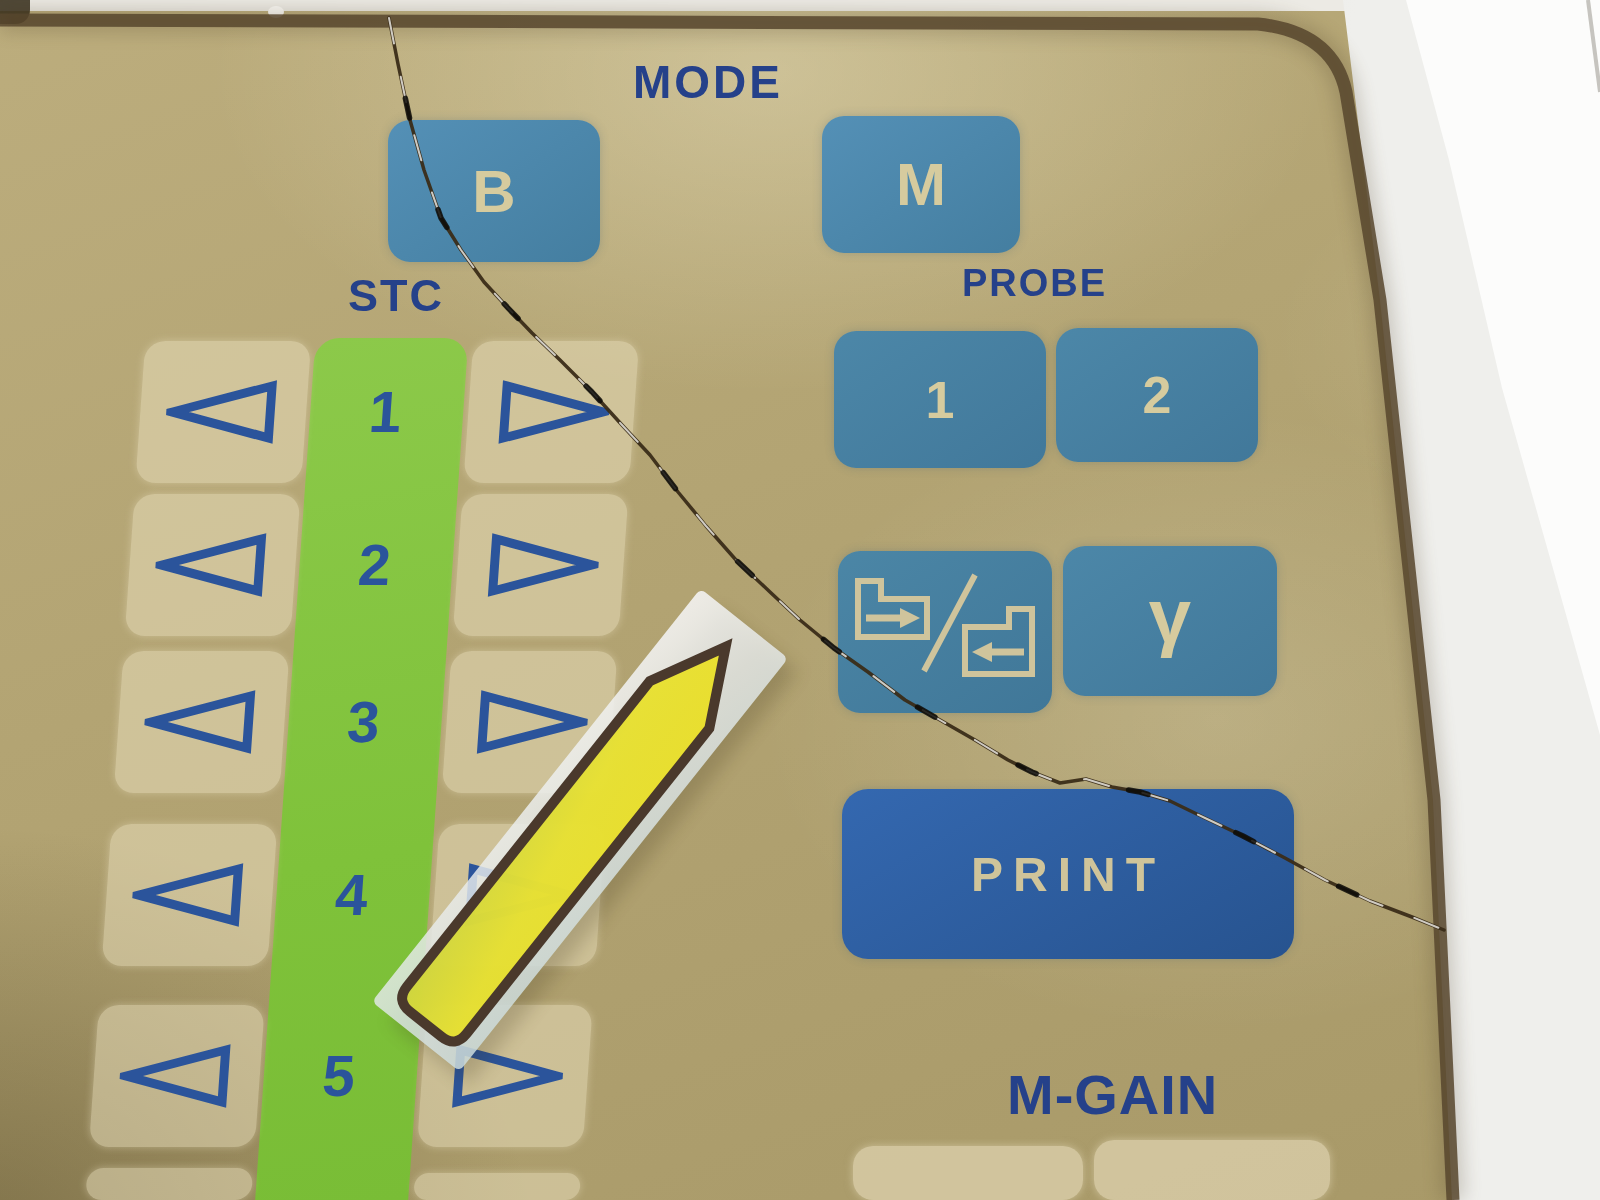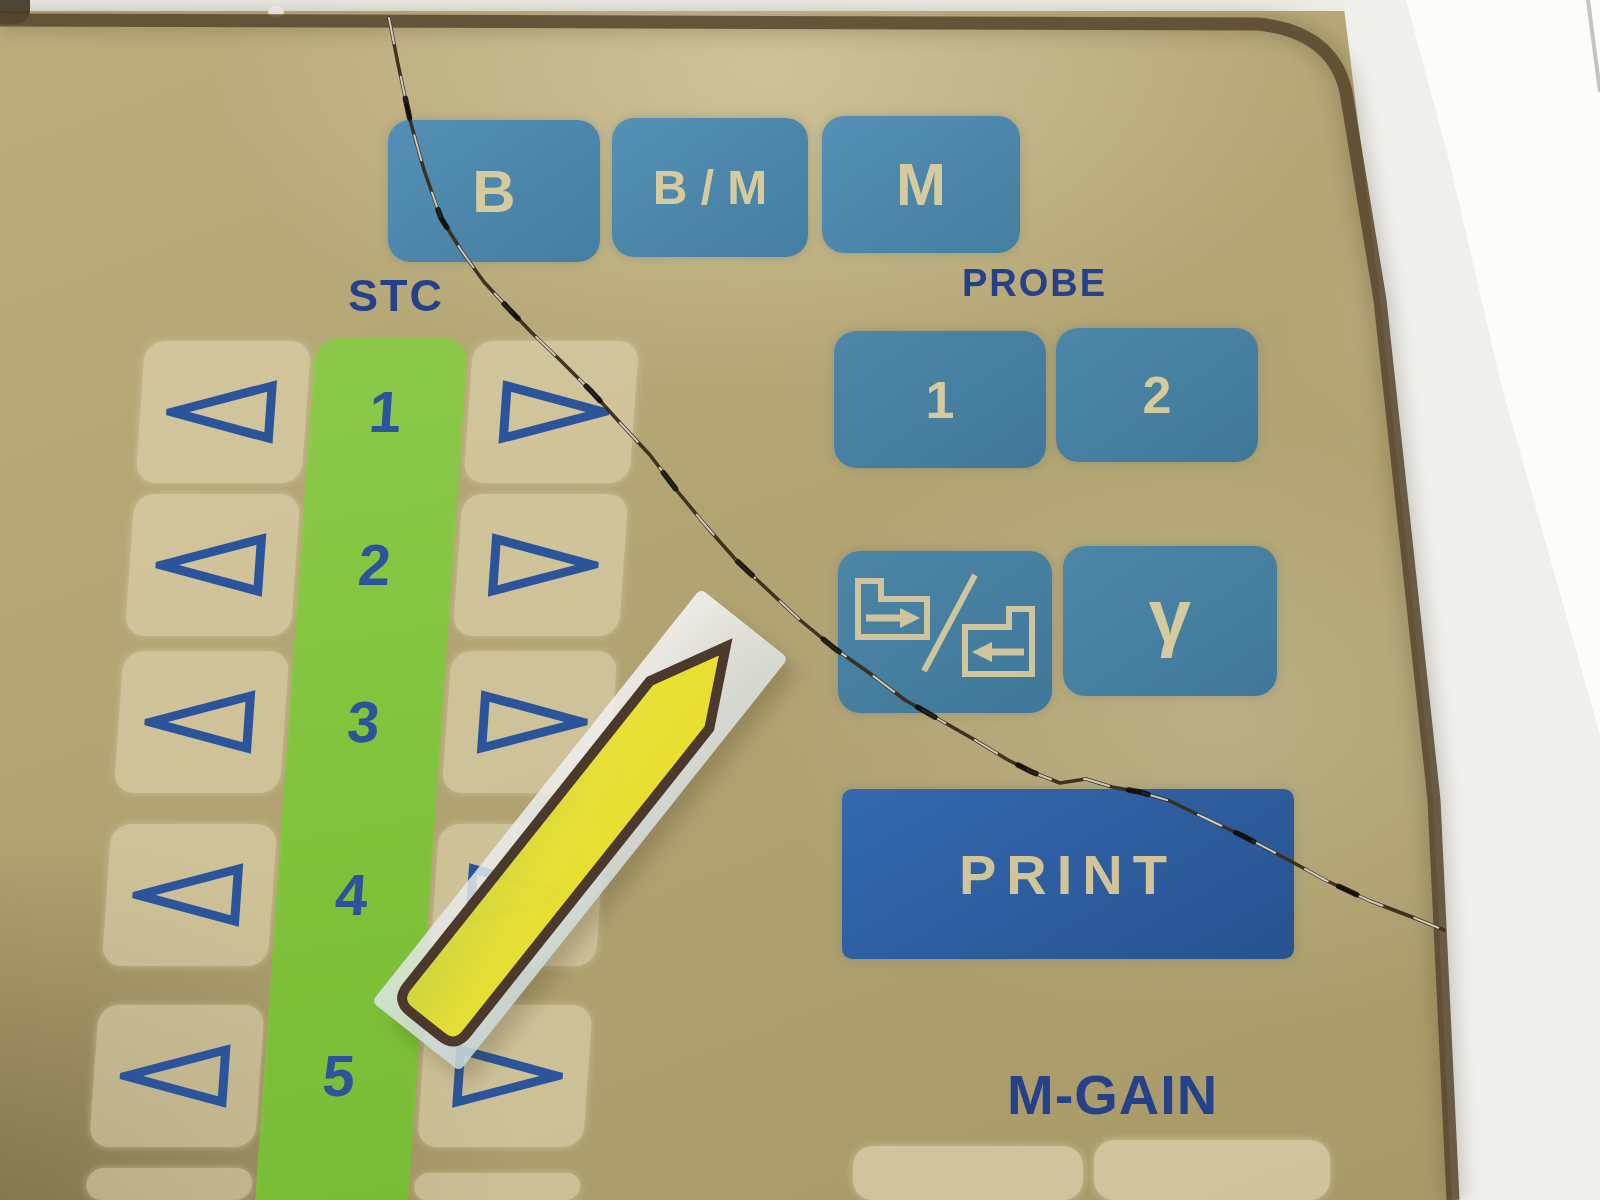--- a/index.html
+++ b/index.html
@@ -39,22 +39,22 @@
   .btn-bm {left:612px;top:118px;width:196px;height:139px;font-size:48px;}
   .btn-m  {left:822px;top:116px;width:198px;height:137px;font-size:60px;}
   .btn-p1 {left:834px;top:331px;width:212px;height:137px;font-size:52px;
            background:linear-gradient(145deg,#4c87a8,#41789a);}
   .btn-p2 {left:1056px;top:328px;width:202px;height:134px;font-size:52px;
            background:linear-gradient(145deg,#4c87a8,#41789a);}
   .btn-dir{left:838px;top:551px;width:214px;height:162px;
            background:linear-gradient(145deg,#4b86a6,#407798);}
   .btn-gam{left:1063px;top:546px;width:214px;height:150px;font-size:76px;
            background:linear-gradient(145deg,#4c87a8,#41789a);}
-  .btn-print{left:842px;top:789px;width:452px;height:170px;font-size:56px;
-           letter-spacing:10px;border-radius:10px;color:#cfc49a;
+  .btn-print{left:842px;top:789px;width:452px;height:170px;font-size:48px;
+           letter-spacing:10px;border-radius:26px;color:#cfc49a;
            background:linear-gradient(150deg,#3468b0,#27538f);}
   
   .stc-wrap{left:0;top:330px;width:740px;height:870px;z-index:1;
     transform:skewX(-4deg);transform-origin:0 0;}
   .pad{position:absolute;width:166px;height:142px;border-radius:20px;
     background:rgba(236,225,192,.50);box-shadow:0 0 9px rgba(236,225,192,.45);}
   .strip{position:absolute;left:316px;top:8px;width:153px;height:862px;
     border-radius:24px 24px 0 0;
     background:linear-gradient(170deg,#8cc94a,#7fc23a 60%,#79bd36);}
   .digit{position:absolute;left:356px;width:70px;height:68px;font-size:58px;
@@ -121,26 +121,26 @@
       </svg>
     <svg class="tri" style="left:505px;top:714px;" viewBox="0 0 110 64">
         <polygon points="104,32 6,6 6,58" fill="none" stroke="#2b549b" stroke-width="9"></polygon>
       </svg>
     <div class="digit" style="top:712px;">5</div>
 
     <div class="pad" style="left:146px;top:838px;height:32px;"></div>
     <div class="pad" style="left:474px;top:843px;height:27px;"></div>
   </div>
 
+  <div class="abs label mode-label">MODE</div>
   <div class="abs label stc-label">STC</div>
   <div class="abs label probe-label">PROBE</div>
   <div class="abs label mgain-label">M-GAIN</div>
 
   <div class="abs bluekey btn-b">B</div>
-  <div class="abs bluekey btn-bm">B / M</div>
   <div class="abs bluekey btn-m">M</div>
 
   <div class="abs bluekey btn-p1">1</div>
   <div class="abs bluekey btn-p2">2</div>
 
   <div class="abs bluekey btn-dir">
     <svg class="glyph-svg" viewBox="0 0 214 162">
       <path d="M20,30 H43 V48 H89 V86 H20 Z" fill="none" stroke="#cfc49c" stroke-width="6"></path>
       <line x1="28" y1="67" x2="66" y2="67" stroke="#cfc49c" stroke-width="7"></line>
       <polygon points="62,57 82,67 62,77" fill="#cfc49c"></polygon>

